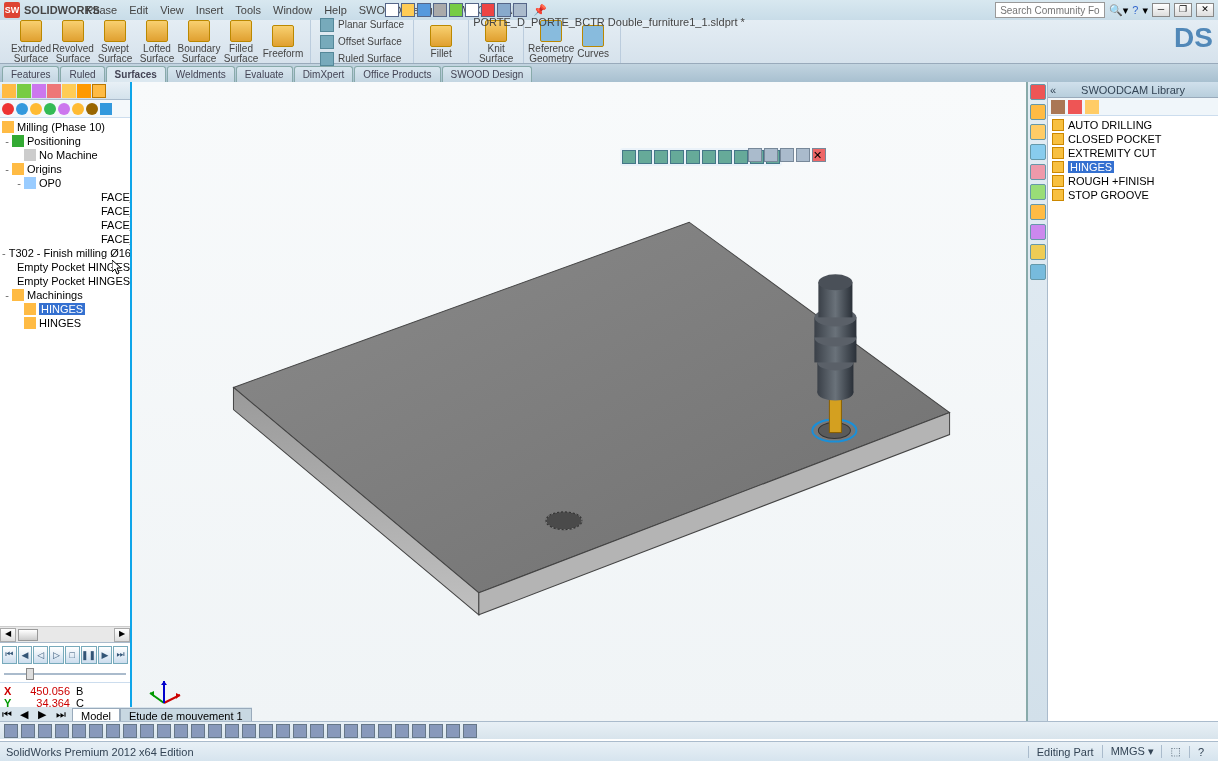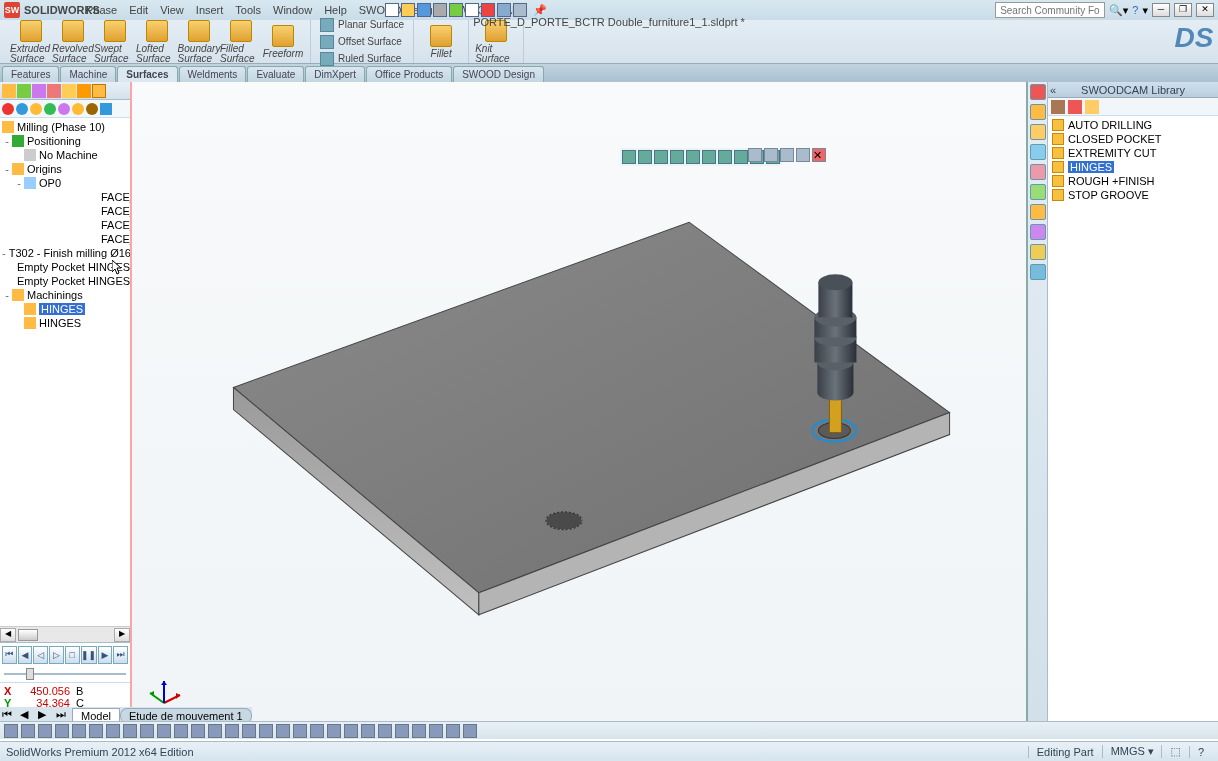--- a/index.html
+++ b/index.html
@@ -4,43 +4,43 @@
 <style>
 *{box-sizing:border-box;margin:0;padding:0;font-family:Tahoma,Arial,sans-serif;font-size:11px;}
 body{width:1218px;height:761px;background:#fff;overflow:hidden;position:relative;}
 .titlebar{height:20px;background:linear-gradient(#d8e8f0,#c8dce8);display:flex;align-items:center;}
 .logo{width:16px;height:16px;background:#d43;border-radius:2px;margin:0 4px;display:flex;align-items:center;justify-content:center;color:#fff;font-weight:bold;font-size:9px;}
 .app-name{font-weight:bold;color:#444;}
 .doc-title{position:absolute;left:50%;transform:translateX(-50%);color:#444;margin-top:23px;}
 .title-right{margin-left:auto;display:flex;align-items:center;gap:4px;padding-right:4px;}
 .search-box{width:110px;height:16px;border:1px solid #999;background:#fff;padding:0 4px;font-size:10px;}
 .win-btn{width:18px;height:14px;border:1px solid #888;background:linear-gradient(#fff,#ddd);font-size:9px;text-align:center;cursor:pointer;}
-.ds-logo{width:40px;height:40px;color:#5188b8;font-size:28px;font-style:italic;font-weight:bold;text-align:center;}
+.ds-logo{width:40px;height:40px;color:#5188b8;font-size:28px;font-weight:bold;}
 .menubar{position:absolute;top:0;left:80px;height:20px;display:flex;align-items:center;}
 .menubar span{padding:0 6px;color:#444;cursor:pointer;}
 .qat{position:absolute;top:0;left:385px;display:flex;align-items:center;height:20px;gap:2px;}
 .qat-ico{width:14px;height:14px;background:#79a;border:1px solid #568;cursor:pointer;}
 .ribbon{height:44px;background:linear-gradient(#e4edf4,#d6e2ec);border-bottom:1px solid #9ab;display:flex;align-items:center;padding:0 4px;}
 .rb-group{display:flex;align-items:center;border-right:1px solid #bcd;padding:0 6px;height:100%;}
-.rb-big{display:flex;flex-direction:column;align-items:center;width:42px;cursor:pointer;line-height:1;font-style:italic;}
+.rb-big{display:flex;flex-direction:column;align-items:center;width:42px;cursor:pointer;text-align:center;line-height:1;}
 .rb-big .ico{width:22px;height:22px;background:linear-gradient(#f8d070,#e0a030);border:1px solid #b80;border-radius:2px;margin-bottom:2px;}
 .rb-big .lbl{font-size:10px;color:#444;}
 .rb-small{display:flex;align-items:center;gap:4px;padding:1px 3px;cursor:pointer;}
 .rb-small .ico{width:14px;height:14px;background:#7ab;border:1px solid #589;}
 .rb-small .lbl{font-size:10px;color:#444;}
 .rb-col{display:flex;flex-direction:column;justify-content:center;gap:1px;}
 .tabbar{height:18px;background:linear-gradient(#c2d4e0,#a8c0d0);display:flex;align-items:flex-end;padding-left:2px;}
 .tab{padding:2px 8px;background:linear-gradient(#d8e6ef,#c4d6e2);border:1px solid #8aa;border-bottom:none;border-radius:3px 3px 0 0;margin-right:1px;font-size:10px;color:#445;cursor:pointer;}
 .tab.active{background:#dce8f0;font-weight:bold;}
 .view-tb{position:absolute;left:488px;top:66px;height:18px;display:flex;align-items:center;gap:2px;background:rgba(230,240,248,.7);padding:2px;border-radius:3px;}
 .view-tb .ico{width:14px;height:14px;background:#6a9;border:1px solid #478;cursor:pointer;}
 .view-tb-r{position:absolute;right:200px;top:66px;display:flex;gap:2px;}
 .view-tb-r .ico{width:14px;height:14px;background:#abc;border:1px solid #789;cursor:pointer;}
 .main{position:absolute;top:82px;left:0;right:0;bottom:38px;display:flex;}
-.left-panel{width:132px;background:#fff;border-right:2px solid #fca5a5;display:flex;flex-direction:column;}
+.left-panel{width:132px;background:#fff;border-right:2px solid #0ea5e9;display:flex;flex-direction:column;}
 .lp-tb{height:18px;background:linear-gradient(#e8f0f6,#d4e2ec);border-bottom:1px solid #abc;display:flex;align-items:center;padding:0 2px;gap:1px;}
 .lp-tb .ico{width:14px;height:14px;cursor:pointer;}
 .lp-tb2{height:18px;background:#f4f8fb;border-bottom:1px solid #cde;display:flex;align-items:center;padding:0 2px;gap:2px;}
 .lp-tb2 .ico{width:12px;height:12px;border-radius:6px;cursor:pointer;}
 .tree{flex:1;overflow:auto;padding:2px;font-size:10px;}
 .tree-item{display:flex;align-items:center;padding:1px 0;white-space:nowrap;cursor:pointer;}
 .tree-item .exp{width:10px;text-align:center;color:#666;}
 .tree-item .ico{width:12px;height:12px;margin-right:3px;}
 .tree-item.selected .lbl{background:#3470d0;color:#fff;padding:0 2px;}
 .ind1{padding-left:12px;}.ind2{padding-left:24px;gap:36px;}
@@ -70,21 +70,21 @@
 .rp-title .coll{position:absolute;left:2px;cursor:pointer;}
 .rp-tb{height:18px;background:#f0f6fa;border-bottom:1px solid #cde;display:flex;align-items:center;padding:0 3px;gap:3px;}
 .rp-tb .ico{width:14px;height:14px;cursor:pointer;}
 .rp-list{flex:1;padding:2px;}
 .rp-item{display:flex;align-items:center;padding:1px 2px;font-size:10px;cursor:pointer;}
 .rp-item .ico{width:12px;height:12px;background:#f8c040;border:1px solid #c80;margin-right:4px;}
 .rp-item.selected .lbl{background:#3470d0;color:#fff;padding:0 2px;}
 .bottom-tabs{position:absolute;bottom:38px;left:0;height:16px;display:flex;align-items:center;background:#d8e4ec;font-size:10px;}
 .bt-ico{width:14px;height:14px;margin:0 2px;cursor:pointer;}
 .bt-tab{padding:1px 8px;background:#fff;border:1px solid #9ab;border-bottom:none;cursor:pointer;}
-.bt-tab.inactive{background:#c8d8e2;border-radius:7px;}
+.bt-tab.inactive{background:#c8d8e2;}
 .bottom-tb{position:absolute;bottom:22px;left:0;right:0;height:18px;background:linear-gradient(#e8f0f6,#d8e4ec);border-top:1px solid #abc;display:flex;align-items:center;padding:0 4px;gap:3px;}
 .bottom-tb .ico{width:14px;height:14px;background:#89b;border:1px solid #678;cursor:pointer;}
 .statusbar{position:absolute;bottom:0;left:0;right:0;height:20px;background:linear-gradient(#e8f0f6,#d6e4ee);border-top:1px solid #abc;display:flex;align-items:center;padding:0 6px;font-size:10px;color:#345;}
 .statusbar .spacer{flex:1;}
 .statusbar .seg{padding:0 8px;border-left:1px solid #abc;}
 .cursor{position:absolute;left:112px;top:260px;width:12px;height:16px;pointer-events:none;}
 .cursor svg{width:100%;height:100%;}
 </style>
 </head>
 <body>
@@ -179,26 +179,36 @@
         <div class="ico"></div>
         <span class="lbl">Fillet</span>
       </div>
     </div>
   <div class="rb-group">
       <div class="rb-big">
         <div class="ico"></div>
         <span class="lbl">Knit Surface</span>
       </div>
     </div>
+  <div class="rb-group">
+    <div class="rb-big">
+        <div class="ico" style="background:#8bd"></div>
+        <span class="lbl">Reference Geometry</span>
+      </div>
+    <div class="rb-big">
+        <div class="ico" style="background:#8bd"></div>
+        <span class="lbl">Curves</span>
+      </div>
+  </div>
   <div class="ds-logo" style="margin-left:auto">DS</div>
 </div>
 
 <div class="tabbar">
   <div class="tab">Features</div>
-  <div class="tab">Machine</div>
+  <div class="tab">Ruled</div>
   <div class="tab active">Surfaces</div>
   <div class="tab">Weldments</div>
   <div class="tab">Evaluate</div>
   <div class="tab">DimXpert</div>
   <div class="tab">Office Products</div>
   <div class="tab">SWOOD Design</div>
 </div>
 
 <div class="main">
   <div class="left-panel">

